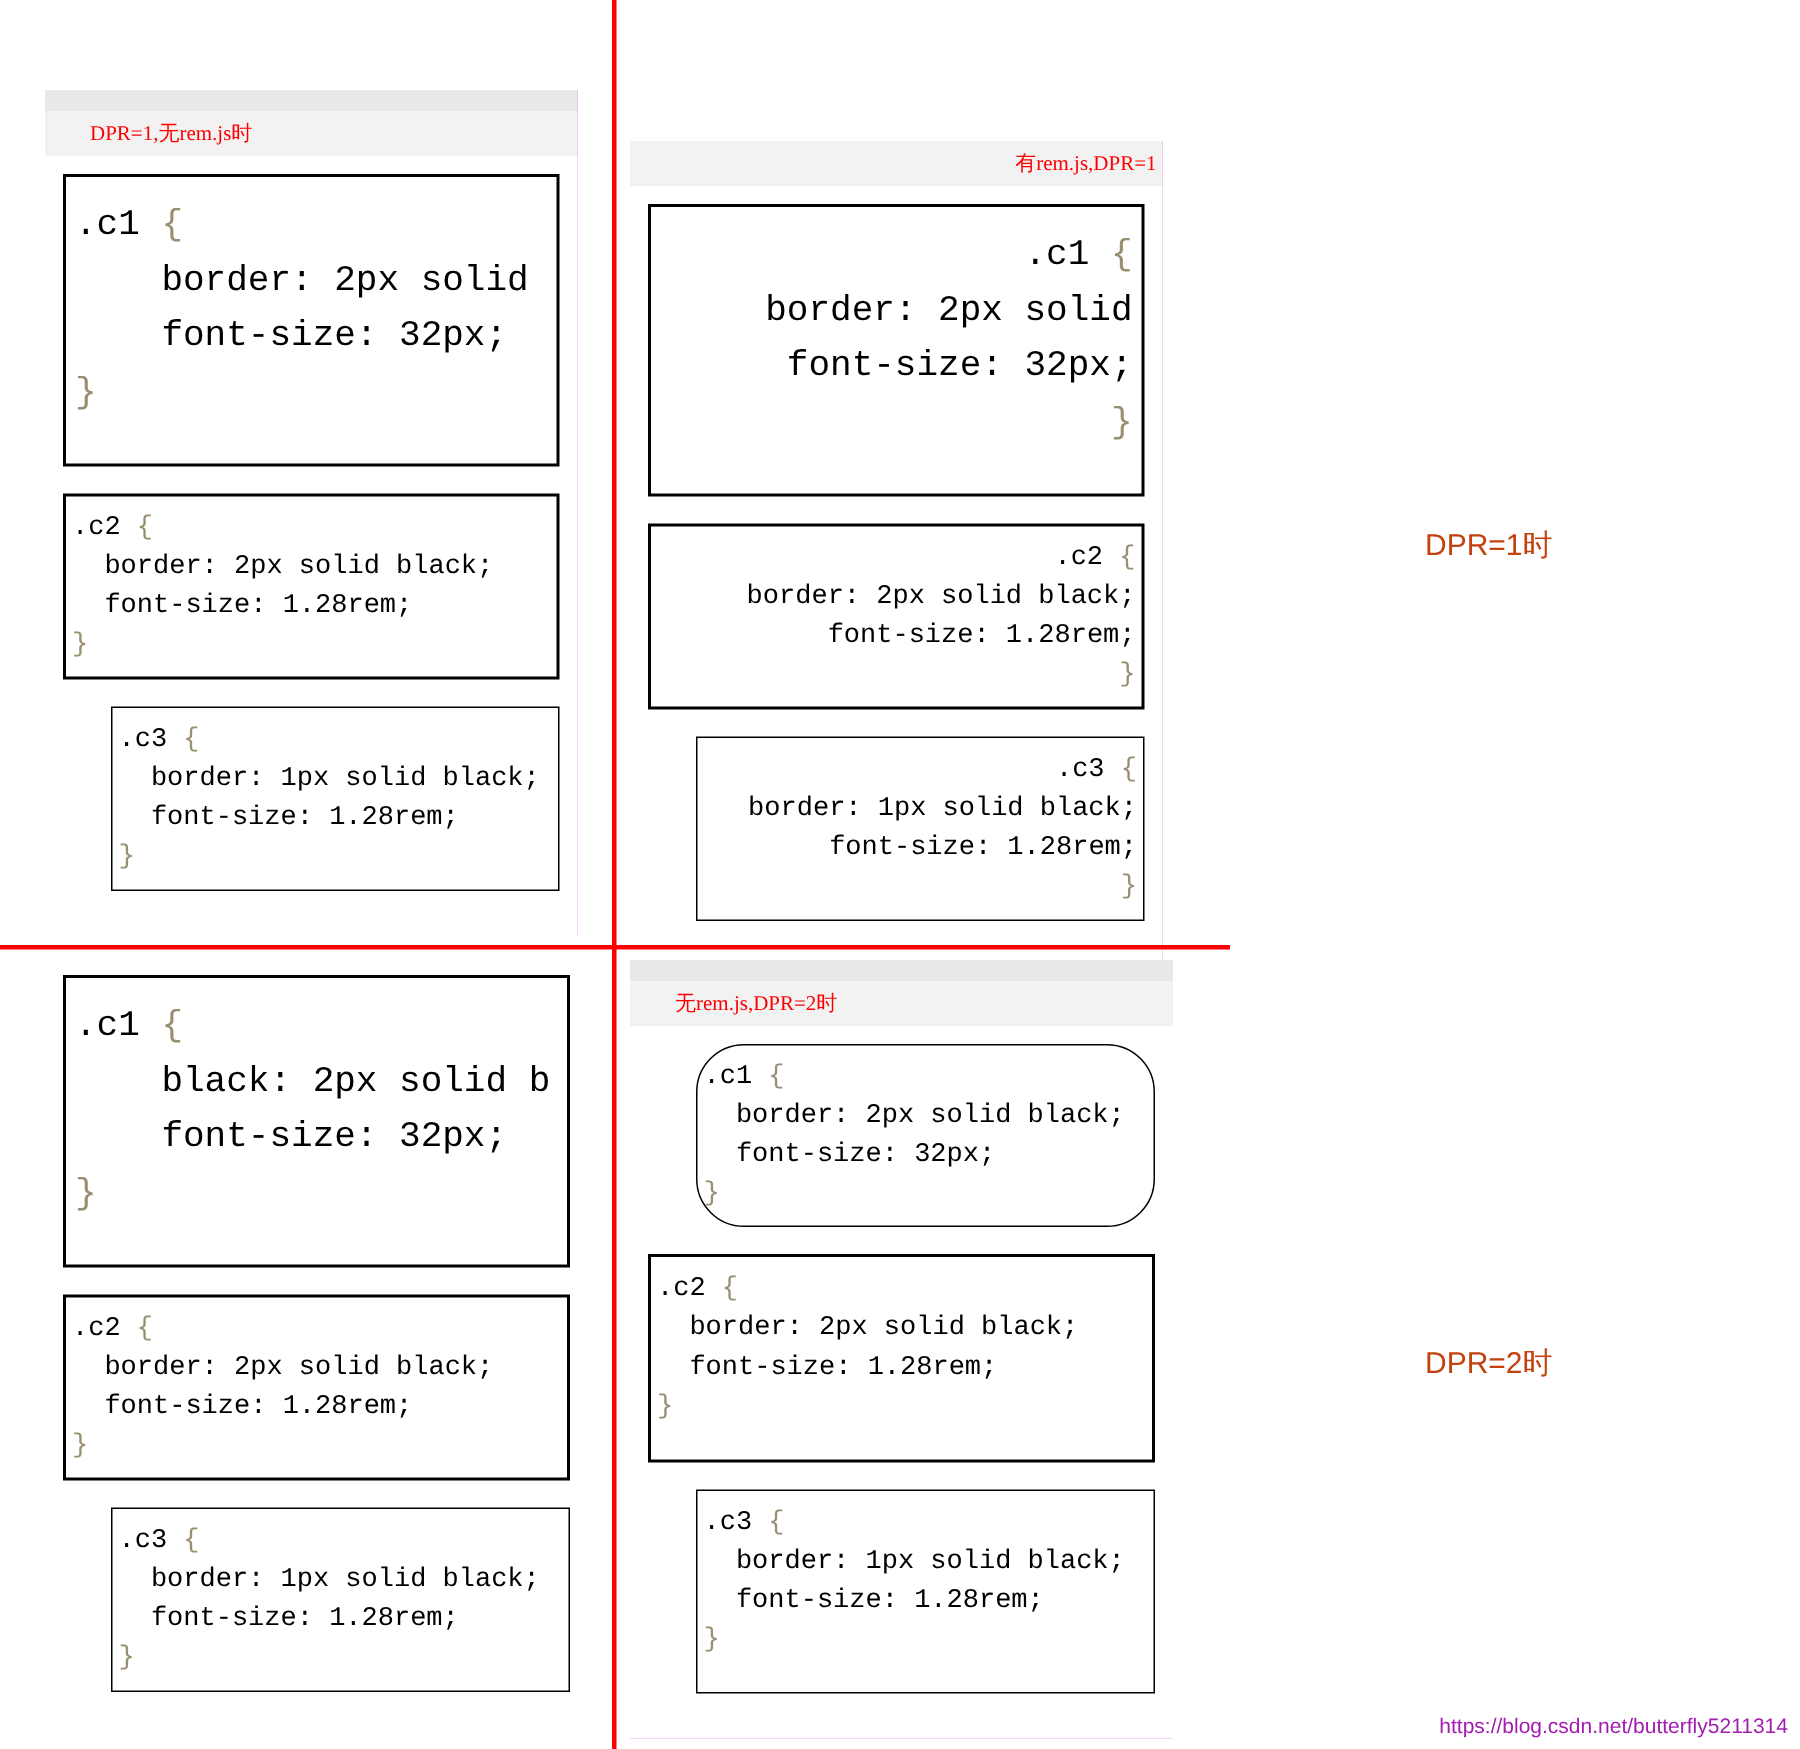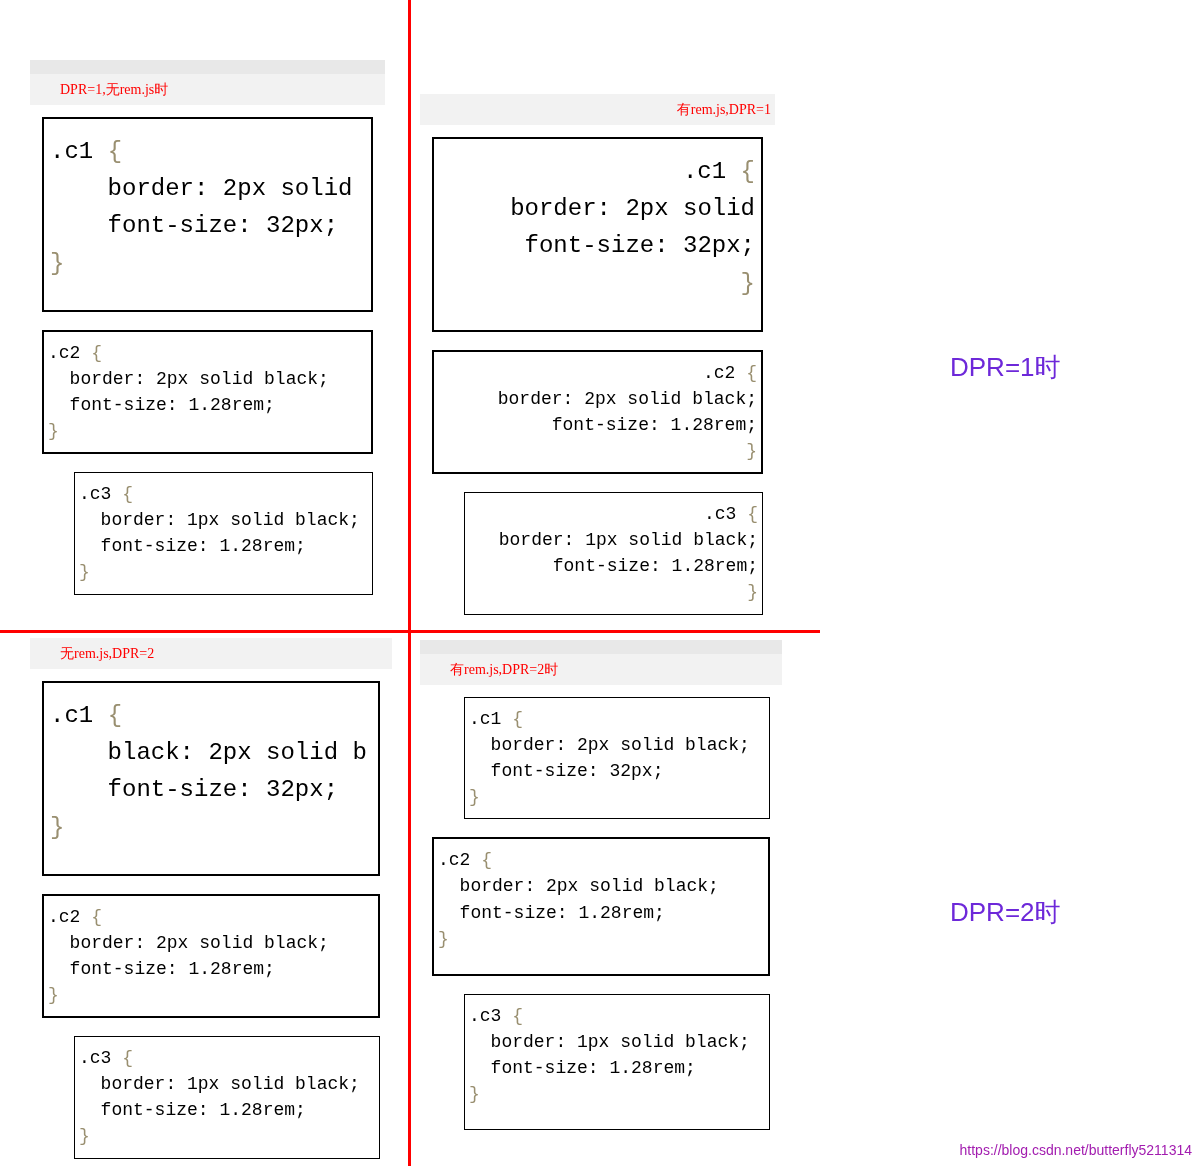--- a/index.html
+++ b/index.html
@@ -25,22 +25,22 @@
     top: 630px;
     left: 0;
     width: 820px;
     height: 3px;
     background: #ff0000;
     z-index: 5;
   }
   
   .side-label {
     position: absolute;
-    color: #6d28d9;
-    font-size: 26px;
+    color: #c2410c;
+    font-size: 20px;
     font-family: Arial, sans-serif;
   }
   
   .panel {
     position: absolute;
     background: #d946ef;
   }
   .toolbar {
     height: 14px;
     background: #e8e8e8;
@@ -127,46 +127,43 @@
 <span>  font-size: 1.28rem;</span>
 <span class="brace">}</span></div>
     <div class="box medium thin"><span>.c3</span> <span class="brace">{</span>
 <span>  border: 1px solid black;</span>
 <span>  font-size: 1.28rem;</span>
 <span class="brace">}</span></div>
   </div>
 </div>
 
 <div class="panel" style="top:638px;left:30px;width:362px;">
-  <div class="header-bar">
-    <span class="title">无rem.js,DPR=2</span>
-  </div>
   <div class="content">
     <div class="box large"><span>.c1</span> <span class="brace">{</span>
 <span>    black: 2px solid b</span>
 <span>    font-size: 32px;</span>
 <span class="brace">}</span></div>
     <div class="box medium"><span>.c2</span> <span class="brace">{</span>
 <span>  border: 2px solid black;</span>
 <span>  font-size: 1.28rem;</span>
 <span class="brace">}</span></div>
     <div class="box medium thin"><span>.c3</span> <span class="brace">{</span>
 <span>  border: 1px solid black;</span>
 <span>  font-size: 1.28rem;</span>
 <span class="brace">}</span></div>
   </div>
 </div>
 
 <div class="panel" style="top:640px;left:420px;width:362px;">
   <div class="toolbar"></div>
   <div class="header-bar">
-    <span class="title">有rem.js,DPR=2时</span>
+    <span class="title">无rem.js,DPR=2时</span>
   </div>
   <div class="content">
-    <div class="box medium thin" style=""><span>.c1</span> <span class="brace">{</span>
+    <div class="box medium thin" style="border-radius:32px;"><span>.c1</span> <span class="brace">{</span>
 <span>  border: 2px solid black;</span>
 <span>  font-size: 32px;</span>
 <span class="brace">}</span></div>
     <div class="box medium" style="padding-bottom:22px;"><span>.c2</span> <span class="brace">{</span>
 <span>  border: 2px solid black;</span>
 <span>  font-size: 1.28rem;</span>
 <span class="brace">}</span></div>
     <div class="box medium thin" style="padding-bottom:22px;"><span>.c3</span> <span class="brace">{</span>
 <span>  border: 1px solid black;</span>
 <span>  font-size: 1.28rem;</span>

